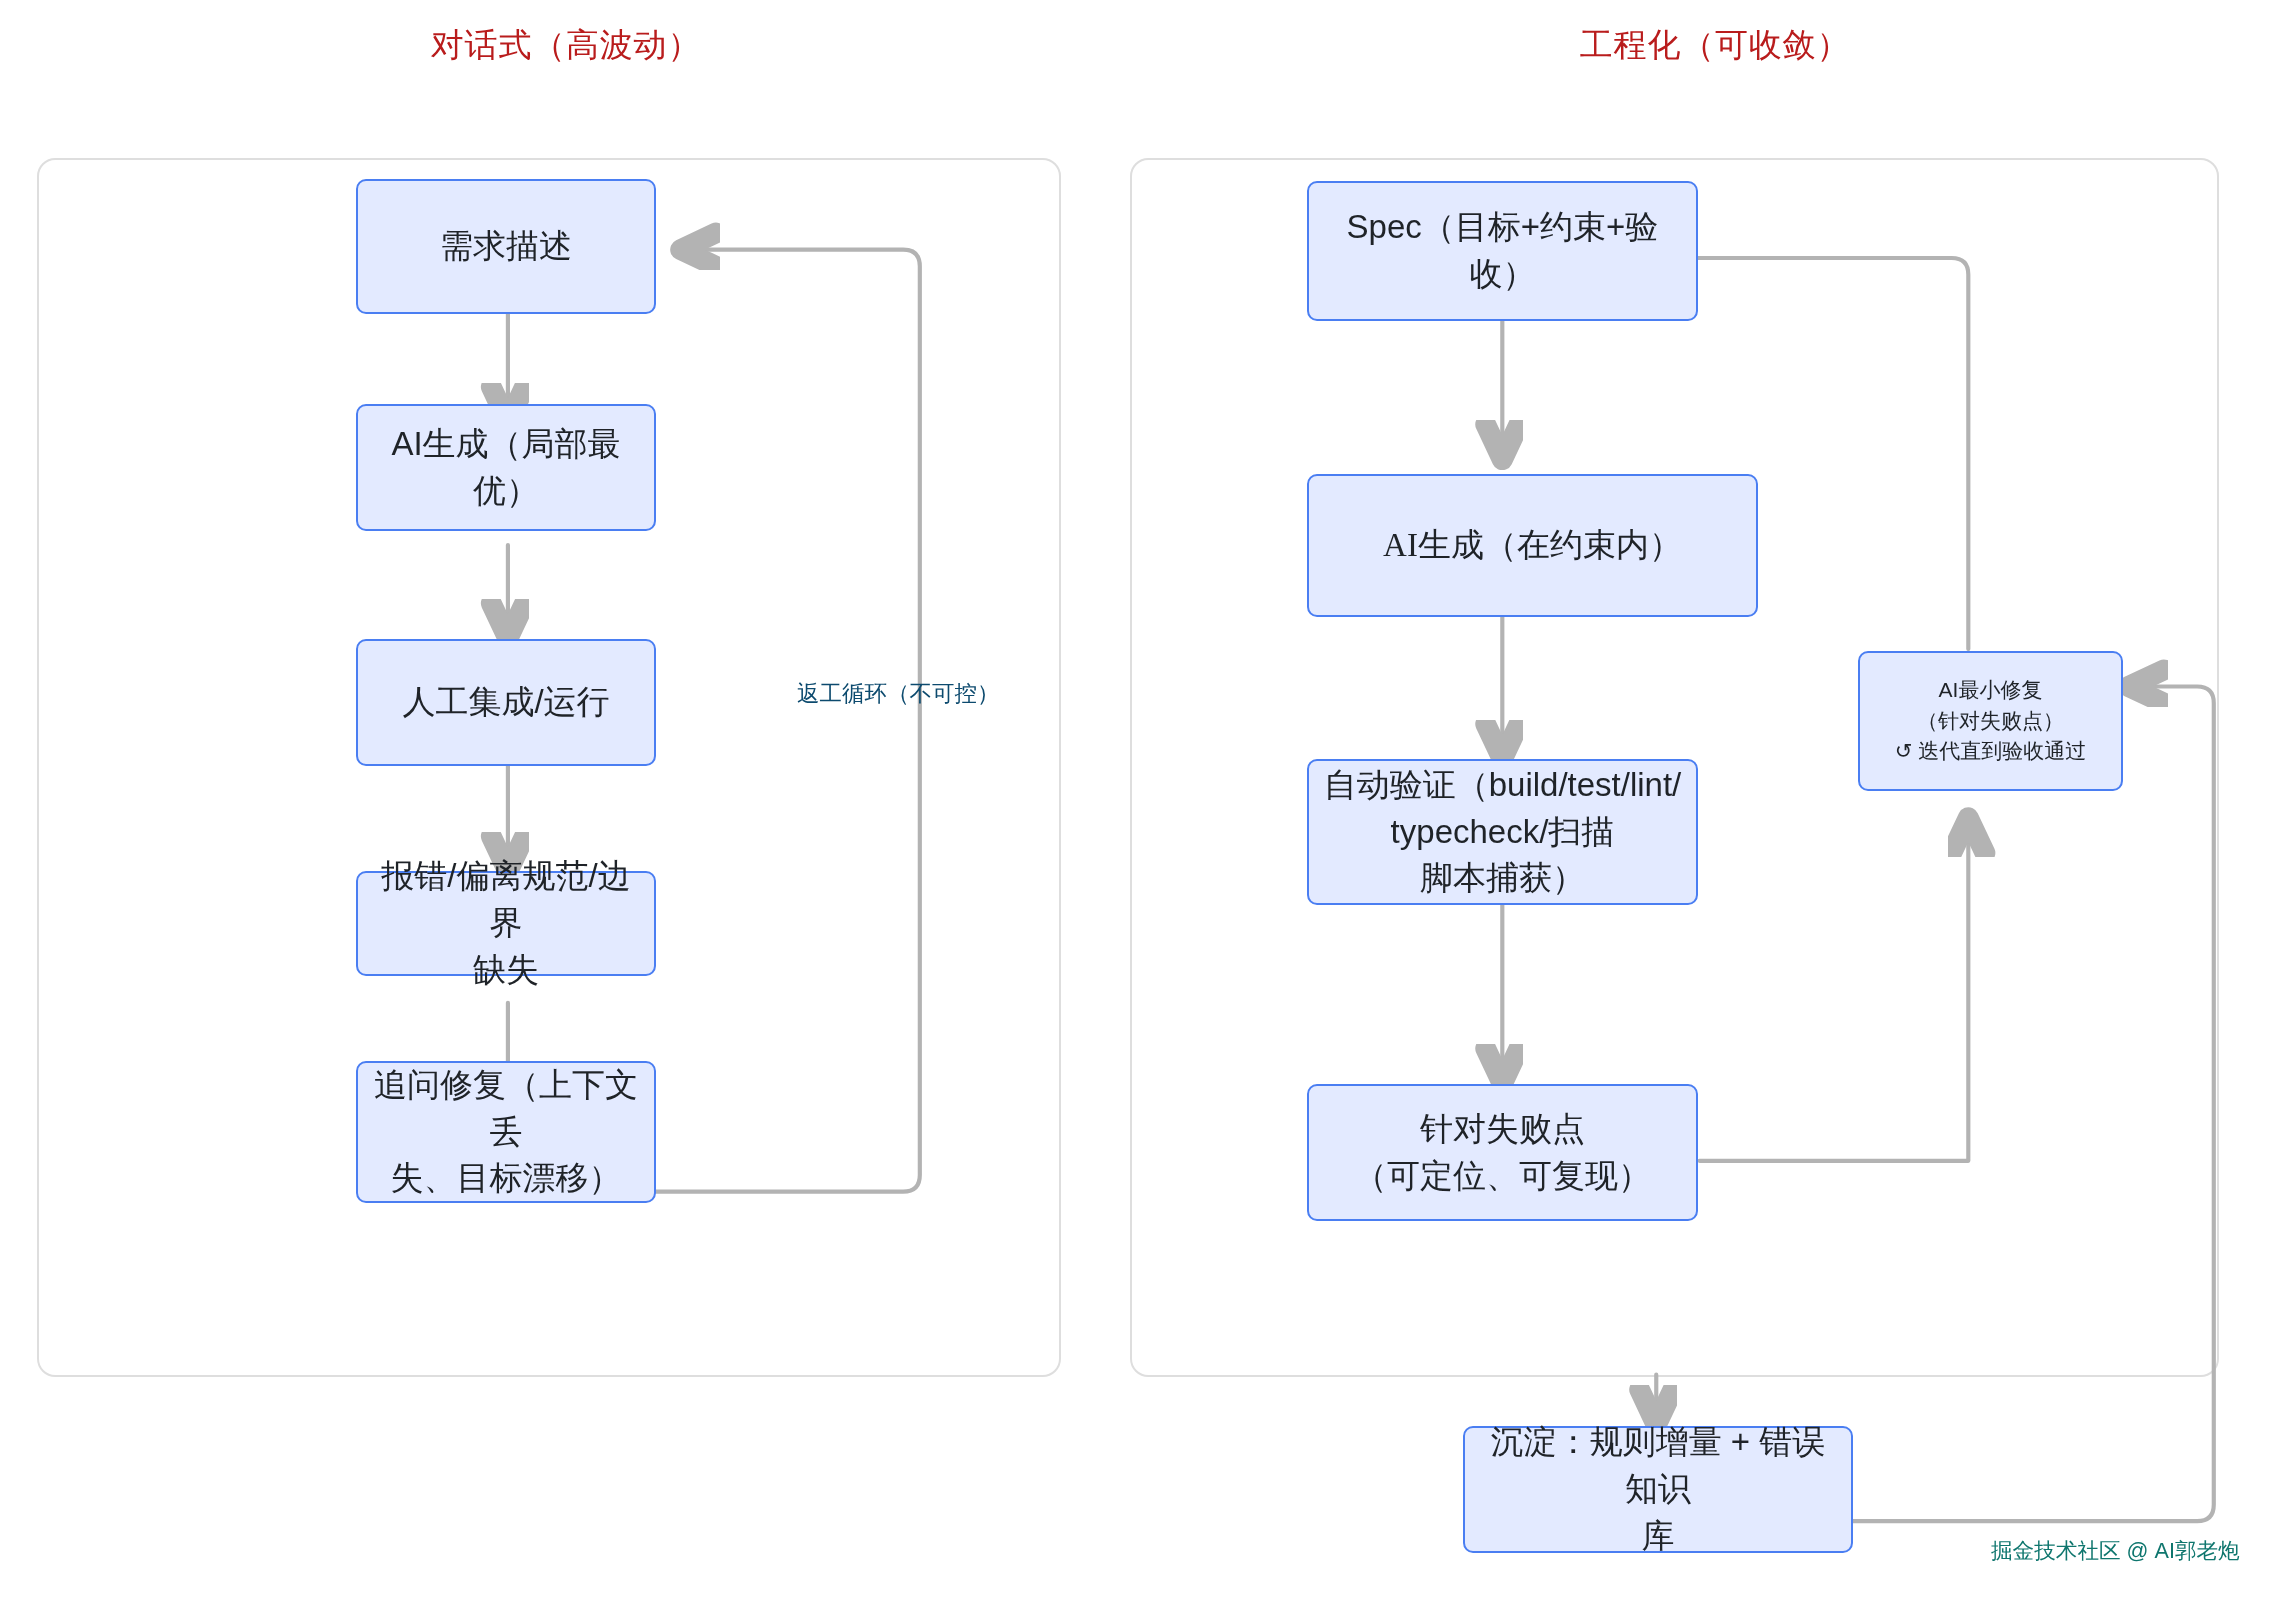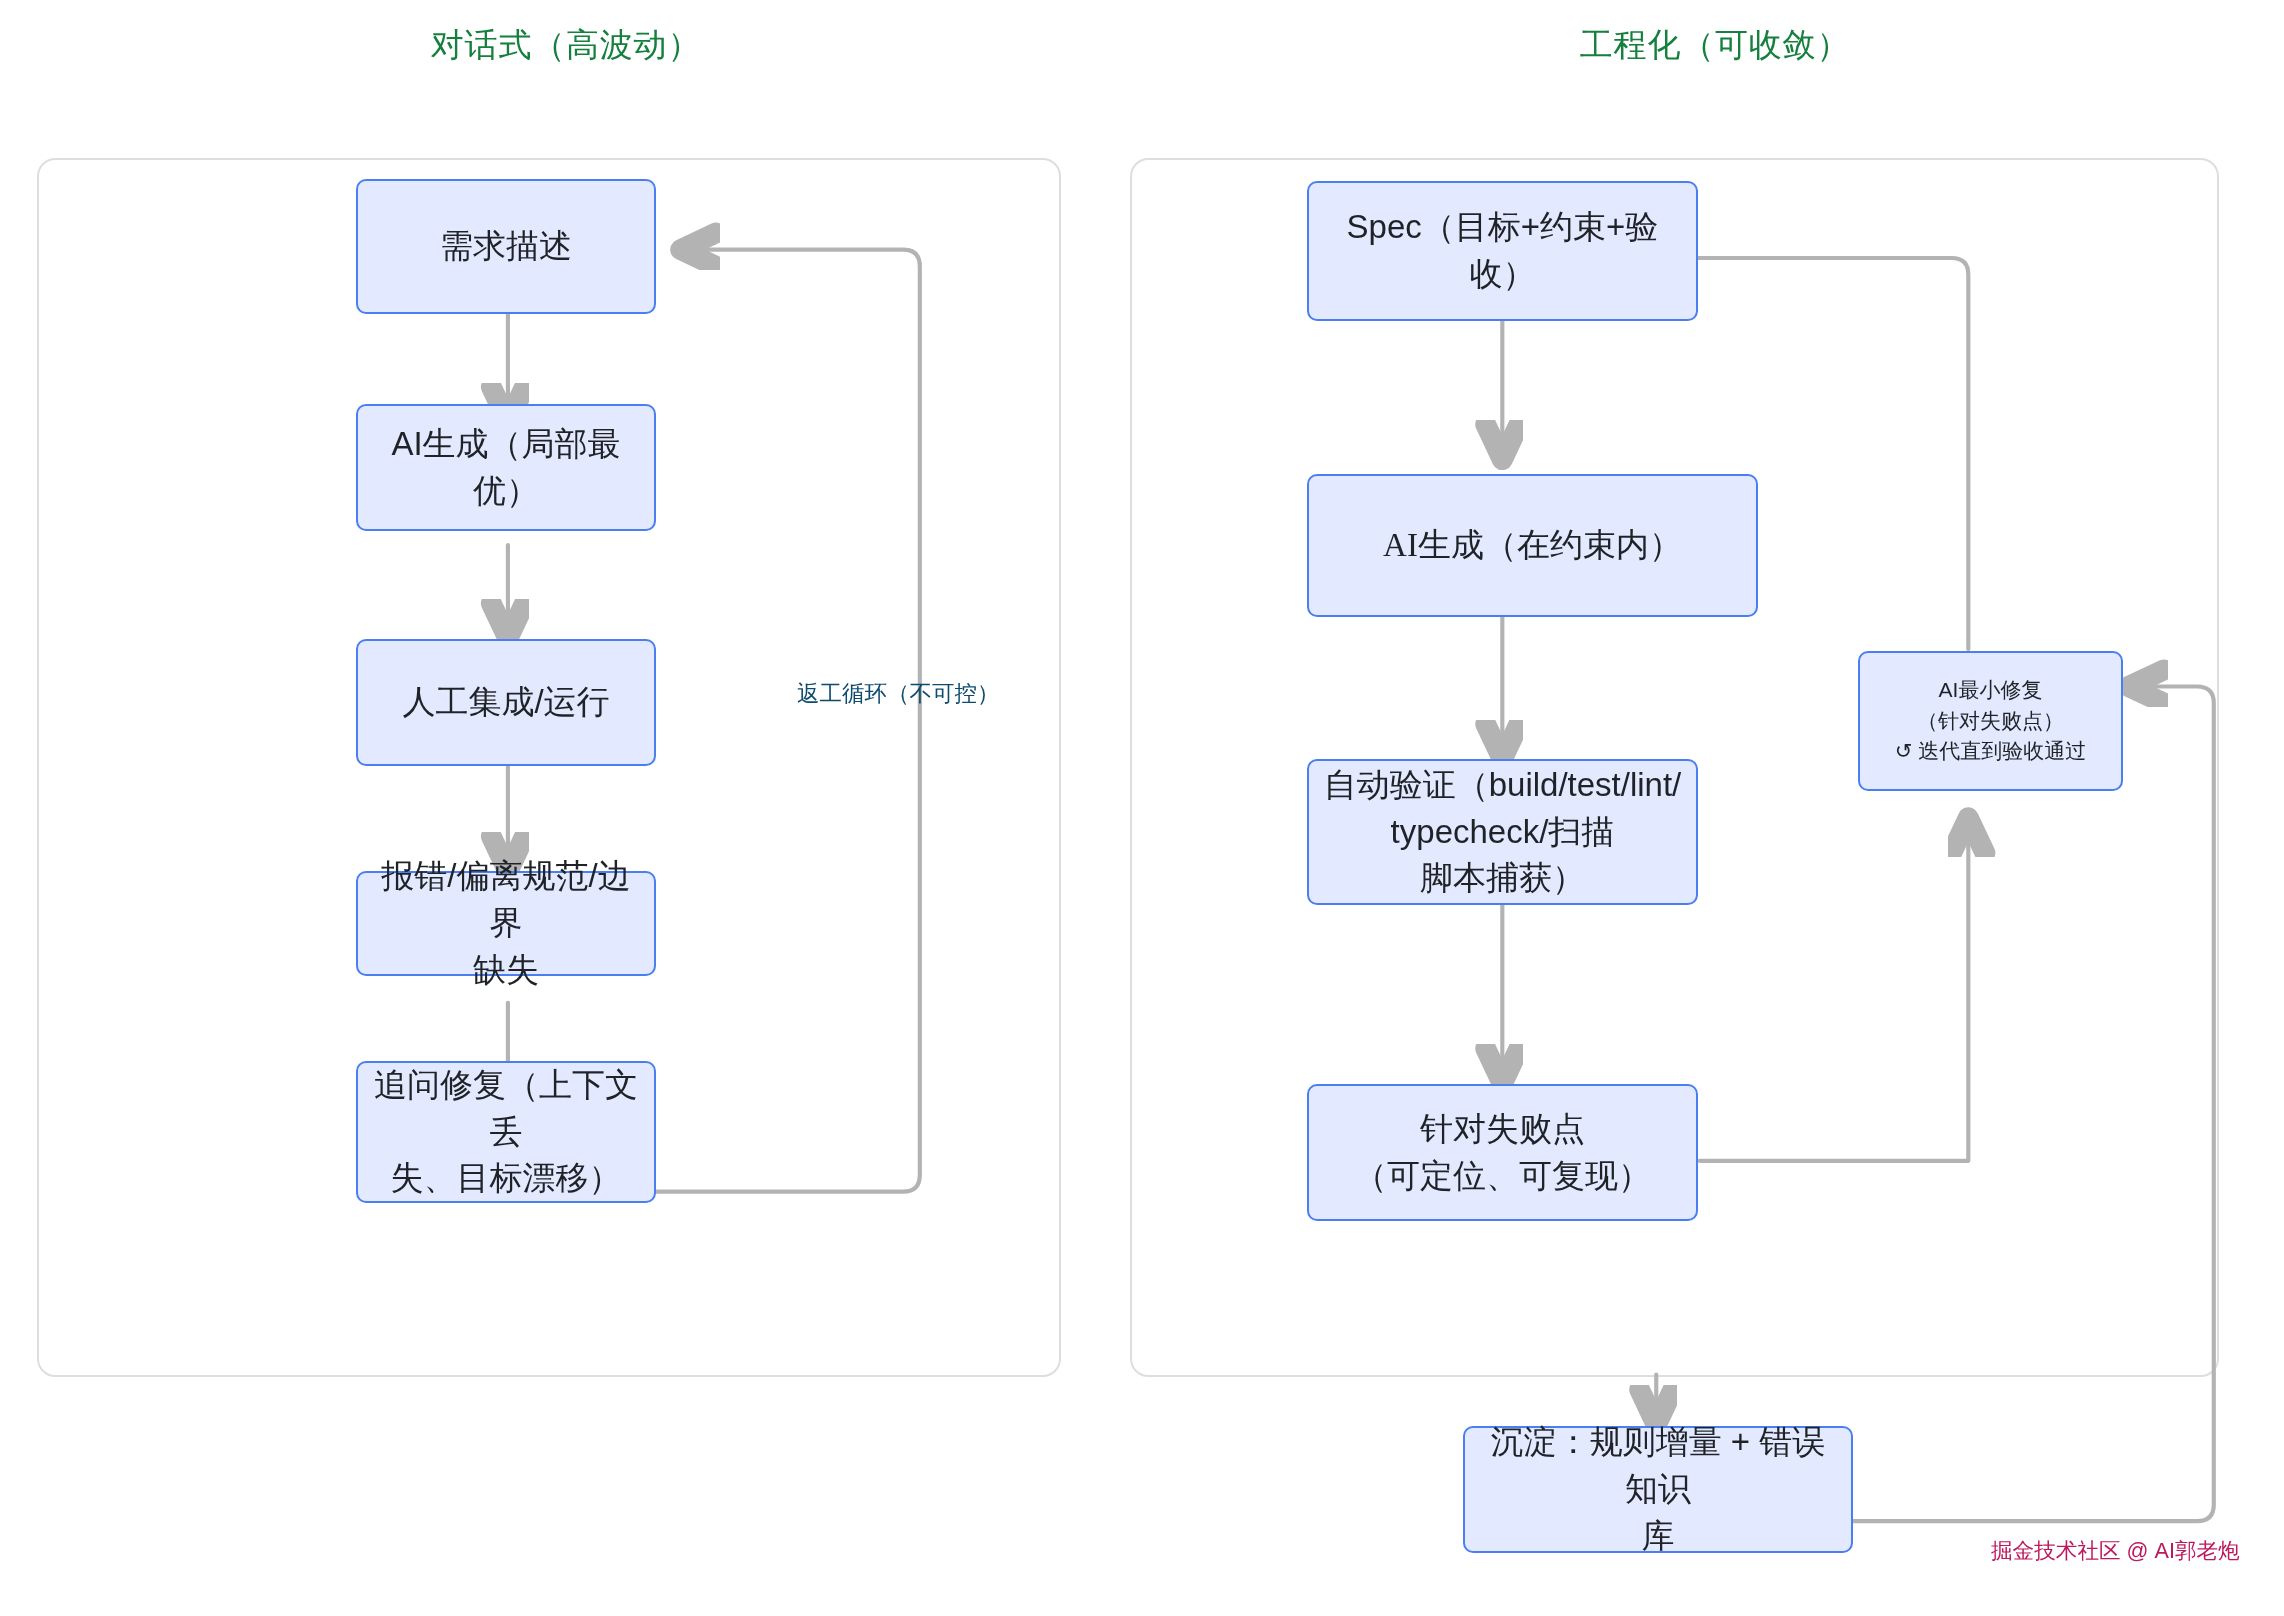--- a/index.html
+++ b/index.html
@@ -1,29 +1,29 @@
 <!DOCTYPE html>
 <html style="font-size:13.3px"><head>
 <meta charset="utf-8">
 <style>
   html,body{margin:0;padding:0;background:#ffffff;}
   body{width:2284px;height:1616px;position:relative;
        font-family:"Liberation Sans","DejaVu Sans",sans-serif;
        color:#1f2328;overflow:hidden;}
   .stage{position:absolute;inset:0;}
-  .panel-title{position:absolute;font-size:33px;line-height:1.2;color:#15803d;
+  .panel-title{position:absolute;font-size:33px;line-height:1.2;color:#b91c1c;
                text-align:center;letter-spacing:0.8px;white-space:nowrap;}
   .group-box{position:absolute;border:2.5px solid #dedede;border-radius:18.3px;background:transparent;}
   .node{position:absolute;box-sizing:border-box;border:2.5px solid #4a7ef2;
         background:#e3eaff;border-radius:10px;display:flex;align-items:center;
         justify-content:center;text-align:center;padding:5px 11.7px;}
   .node .txt{font-size:33px;line-height:1.42;color:#1f2328;white-space:pre-line;}
   .node.small .txt{font-size:21px;line-height:1.45;}
   .edge-label{position:absolute;font-size:22.5px;color:#0c4a6e;white-space:nowrap;}
-  .watermark{position:absolute;font-size:21.6px;color:#be185d;white-space:nowrap;}
+  .watermark{position:absolute;font-size:21.6px;color:#0f766e;white-space:nowrap;}
   svg.links{position:absolute;left:0;top:0;width:2284px;height:1616px;
             pointer-events:none;overflow:visible;}
   svg.links path,svg.links line{fill:none;stroke:#b3b3b3;stroke-width:5;
             stroke-linecap:round;stroke-linejoin:round;}
 </style>
 </head>
 <body>
 
 <div class="stage">
 

